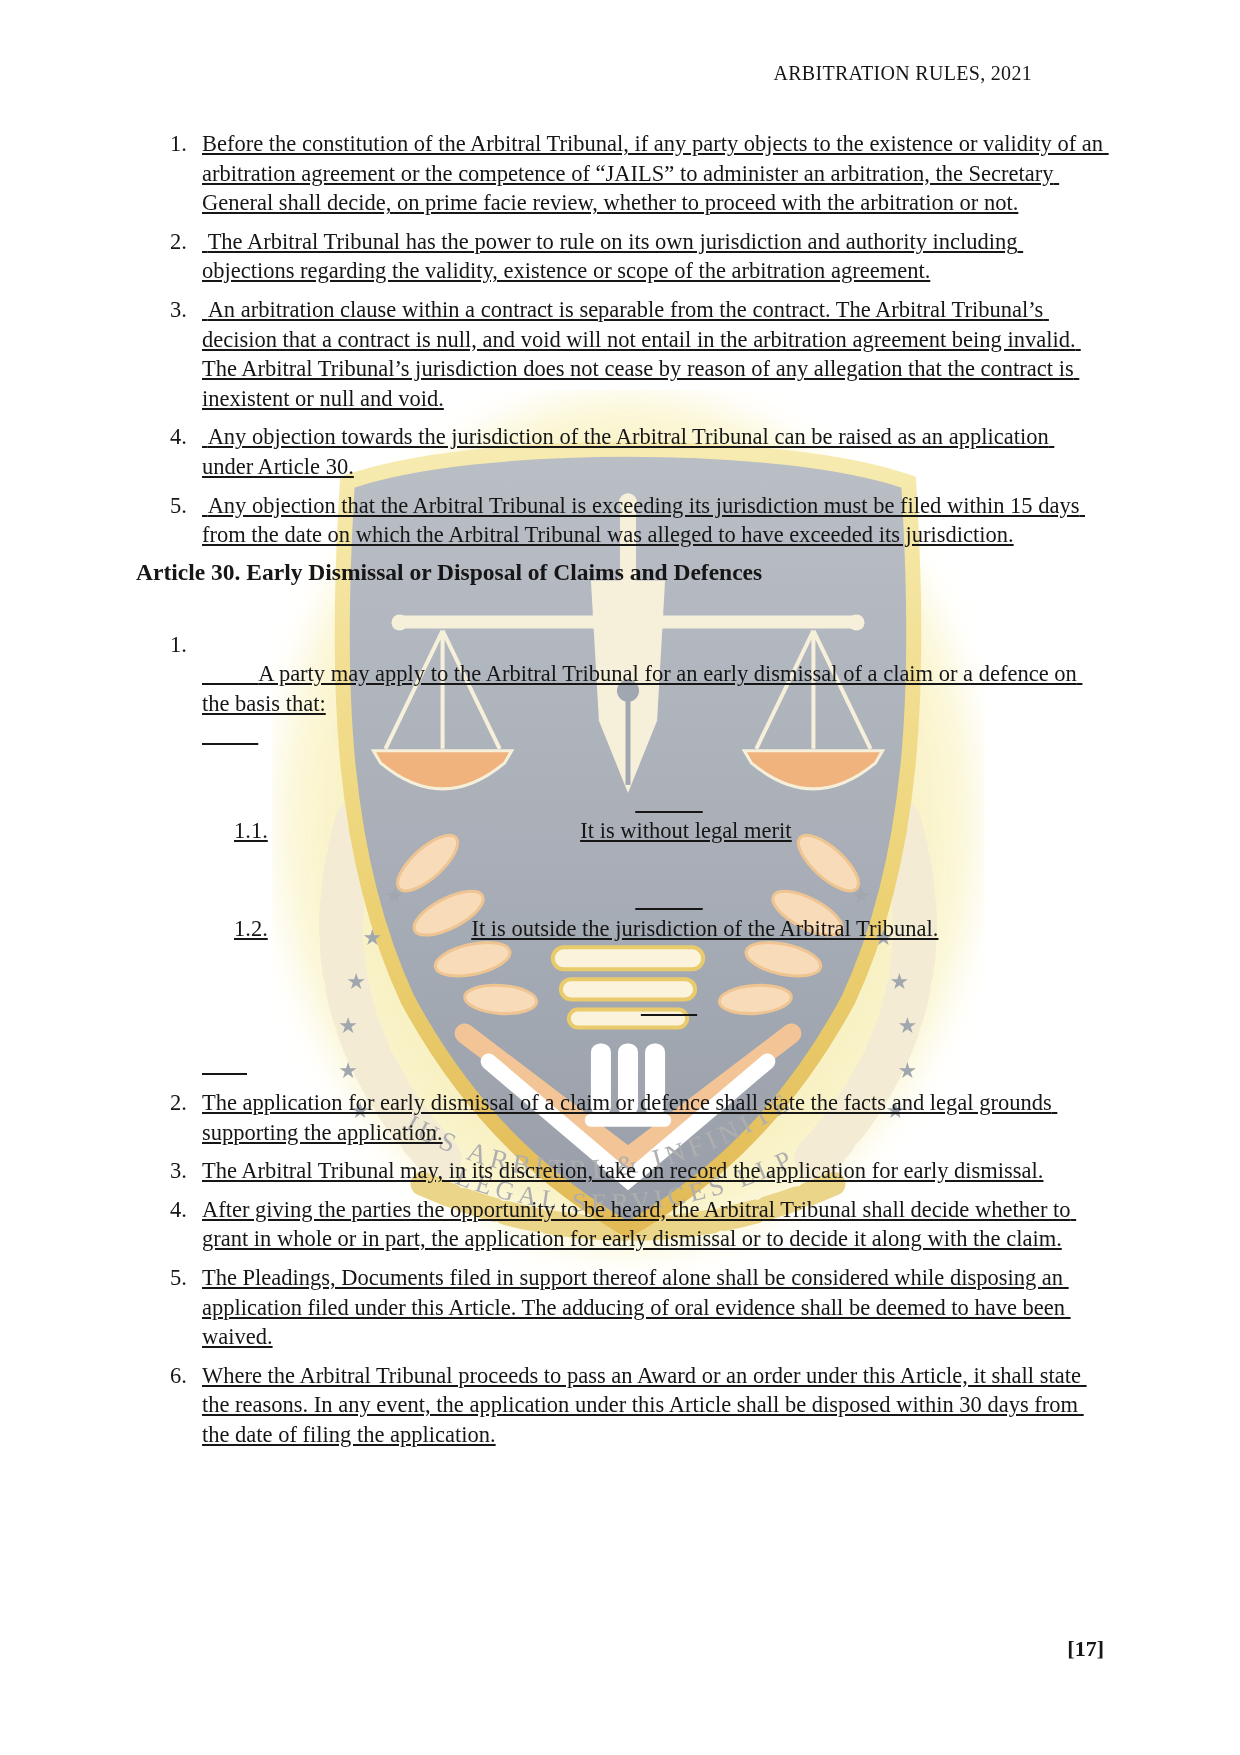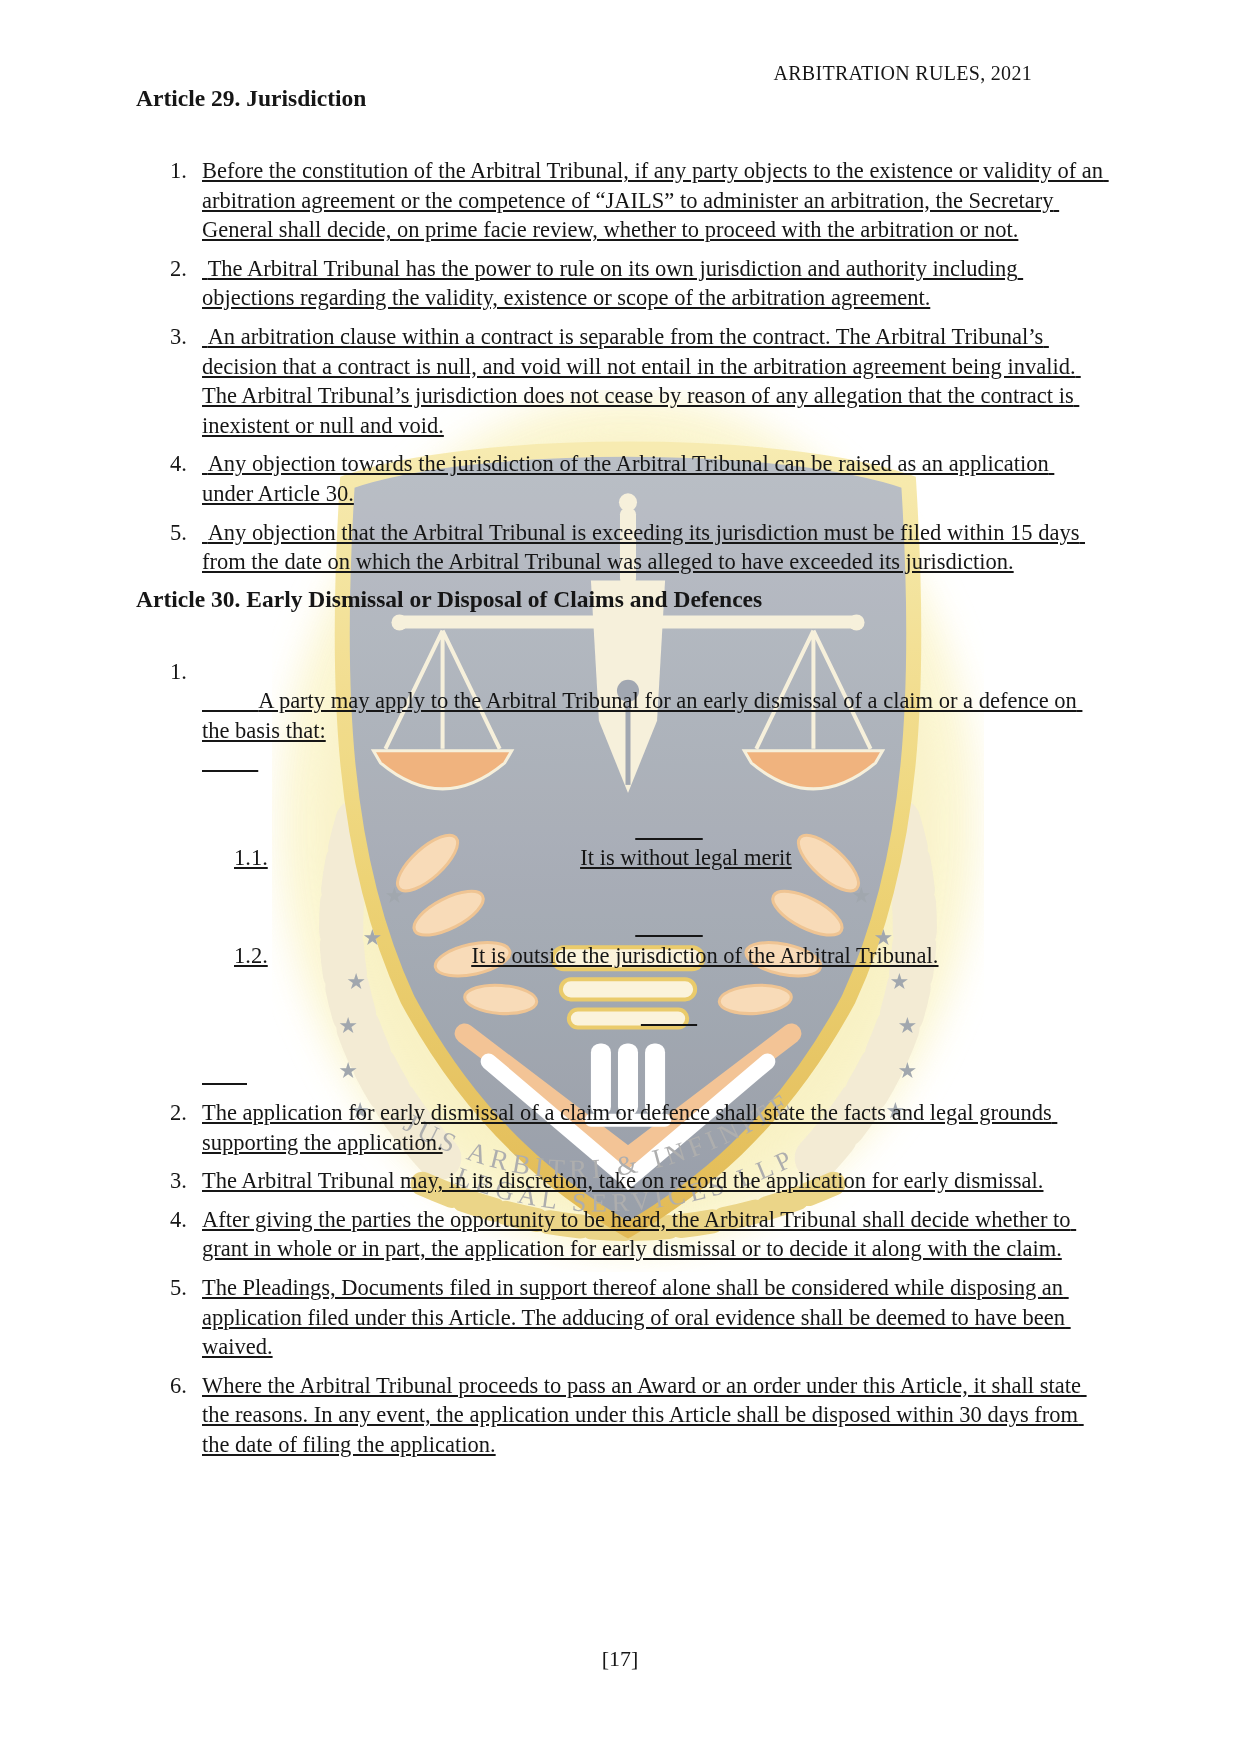--- a/index.html
+++ b/index.html
@@ -64,27 +64,28 @@
     text-decoration: underline;
   }
   .li-block { display: block; }
   .sub-list {
     list-style: none;
     margin: 9px 0 0 0;
     padding: 0 0 0 32px;
     text-align: center;
   }
   .sub-list li { display: flex; margin-bottom: 9px; }
-  .sub-list li:last-child { margin-bottom: 0; gap: 38px; }
+  .sub-list li:last-child { margin-bottom: 17px; gap: 38px; }
   .sub-list .num { flex: 0 0 46px; white-space: pre; }
   .sub-list .txt { flex: 1; white-space: pre-wrap; }
   .page-footer {
     margin-top: 186px;
-    text-align: center;
+    text-align: right;
     font-size: 22px;
+    font-weight: bold;
   }
 </style>
 </head>
 <body>
 
 <div class="page">
 
   <svg class="watermark" viewBox="0 0 710 880" xmlns="http://www.w3.org/2000/svg" aria-hidden="true">
     <defs>
       <linearGradient id="shieldGrad" x1="0" y1="0" x2="0" y2="1">
@@ -186,21 +187,20 @@
     </text>
     <text fill="#a8a8a8" font-size="26" letter-spacing="5" font-family="Liberation Serif, serif">
       <textPath href="#arcBottom" startOffset="8%">LEGAL SERVICES LLP</textPath>
     </text>
   </svg>
 
   <div class="content">
 
     <div class="doc-header">ARBITRATION RULES, 2021</div>
 
-    <h2 class="article-heading h-a29">Article 29. Jurisdiction</h2>
 
     <ol class="art-list">
       <li>
         <span class="num">1.</span>
         <span class="txt">Before the constitution of the Arbitral Tribunal, if any party objects to the existence or validity of an arbitration agreement or the competence of “JAILS” to administer an arbitration, the Secretary General shall decide, on prime facie review, whether to proceed with the arbitration or not.</span>
       </li>
       <li>
         <span class="num">2.</span>
         <span class="txt"> The Arbitral Tribunal has the power to rule on its own jurisdiction and authority including objections regarding the validity, existence or scope of the arbitration agreement.</span>
       </li>

